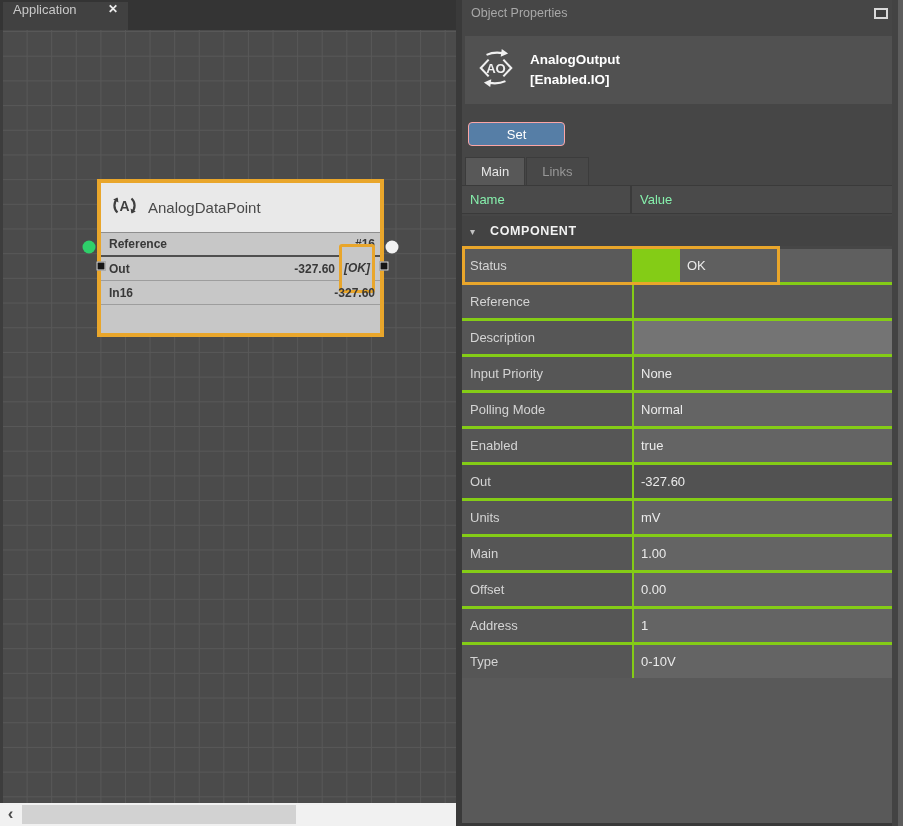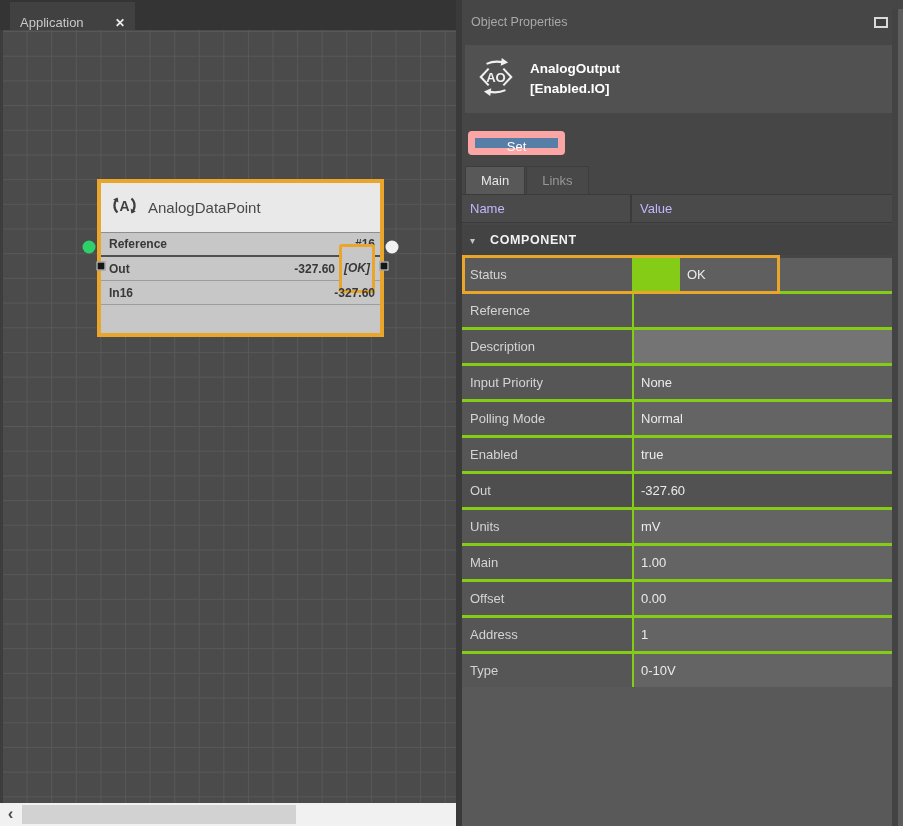--- a/index.html
+++ b/index.html
@@ -3,22 +3,22 @@
 <meta charset="utf-8">
 <style>
   html,body{margin:0;padding:0;background:#2f2f2f;}
   *{box-sizing:border-box;}
   .window{position:relative;width:903px;height:826px;overflow:hidden;background:#464646;
           font-family:"Liberation Sans",sans-serif;-webkit-font-smoothing:antialiased;}
 
   
   .left-pane{position:absolute;left:0;top:0;width:456px;height:826px;background:#343434;}
   .tabbar{position:absolute;left:0;top:0;width:456px;height:30px;background:#343434;}
-  .doc-tab{position:absolute;left:10px;top:2px;width:125px;height:28px;background:#414141;
-           display:flex;align-items:flex-end;padding:0 10px;color:#c9c9c9;font-size:13px;}
+  .doc-tab{position:absolute;left:3px;top:2px;width:125px;height:28px;background:#414141;
+           display:flex;align-items:flex-start;padding:0 10px;color:#c9c9c9;font-size:13px;}
   .doc-tab .close{margin-left:auto;color:#ededed;font-weight:bold;font-size:12px;cursor:pointer;}
   .canvas{position:absolute;left:0;top:30px;width:456px;height:773px;background-color:#4b4b4b;
           background-image:linear-gradient(to right,#585858 1px,transparent 1px),
                            linear-gradient(to bottom,#585858 1px,transparent 1px);
           background-size:24.6px 24.7px;background-position:2px 1px;}
   .canvas-left-edge{position:absolute;left:0;top:0;width:3px;height:773px;background:#3d3d3d;}
 
   
   .block{position:absolute;left:97px;top:149px;width:287px;height:158px;
          border:4px solid var(--accent);background:#c7c7c7;}
@@ -41,46 +41,46 @@
 
   
   .hscroll{position:absolute;left:0;top:803px;width:456px;height:23px;background:#f1f1f1;}
   .hscroll-btn{position:absolute;left:0;top:0;width:21px;height:23px;color:#4a4a4a;
                font-weight:bold;font-size:17px;line-height:21px;text-align:center;cursor:pointer;}
   .hthumb{position:absolute;left:22px;top:2px;width:274px;height:19px;background:#d2d2d2;}
 
   .divider{position:absolute;left:456px;top:0;width:6px;height:826px;background:#3a3a3a;}
 
   
-  .right-pane{position:absolute;left:462px;top:9px;width:441px;height:672px;background:#464646;}
+  .right-pane{position:absolute;left:462px;top:0;width:441px;height:672px;background:#464646;}
   .right-dark-edge{position:absolute;left:430px;top:0;width:6px;height:826px;background:#434343;}
   .right-light-edge{position:absolute;left:436px;top:0;width:5px;height:826px;background:#5d5d5d;}
   .bottom-edge{position:absolute;left:0;top:823px;width:430px;height:3px;background:#393939;}
 
   .panel-title{position:absolute;left:9px;top:6px;font-size:12.5px;color:#a8a8a8;}
   .win-icon{position:absolute;left:412px;top:8px;width:14px;height:11px;
             border:2px solid #d9d9d9;background:#3f3f3f;cursor:pointer;}
 
   .obj-card{position:absolute;left:3px;top:36px;width:427px;height:68px;background:#515151;
             display:flex;align-items:center;gap:13px;padding-left:10px;}
   .obj-text{color:#ffffff;font-weight:bold;font-size:13.5px;line-height:1.5;}
 
   .set-btn{position:absolute;left:6px;top:122px;width:97px;height:24px;
-           background:var(--set-button-blue);border:7px solid #fca5a5;border-radius:4px;
+           background:var(--set-button-blue);border:1px solid #fca5a5;border-radius:4px;
            color:#fff;font-size:13px;font-family:"Liberation Sans",sans-serif;cursor:pointer;}
 
   .ptabs{position:absolute;left:3px;top:157px;height:28px;display:flex;gap:1px;}
   .ptab{height:28px;padding:0 15px;font-size:13px;display:flex;align-items:center;
         border:1px solid #3c3c3c;border-bottom:none;cursor:pointer;}
   .ptab.active{background:#585858;color:#e6e6e6;}
   .ptab.inactive{background:#484848;color:#979797;}
 
   .thead{position:absolute;left:0;top:185px;width:430px;height:29px;display:flex;background:#4a4a4a;
          border-top:1px solid #3a3a3a;border-bottom:1px solid #3a3a3a;}
-  .th{display:flex;align-items:center;padding-left:8px;color:#c4b5fd;font-size:13px;}
+  .th{display:flex;align-items:center;padding-left:8px;color:#86efac;font-size:13px;}
   .th.name{width:170px;border-right:2px solid #3a3a3a;}
   .th.value{flex:1;}
 
   .section-row{position:absolute;left:0;top:216px;width:430px;height:30px;background:#434343;
                display:flex;align-items:center;gap:8px;padding-left:8px;cursor:pointer;}
   .section-row .tri{color:#c2c2c2;font-size:10px;}
   .section-row .sec-label{color:#f2f2f2;font-weight:bold;font-size:12.5px;letter-spacing:.6px;margin-left:7px;}
 
   .prows{position:absolute;left:0;top:249px;width:430px;background:#84cc16;text-align:right;}
   .prow{display:flex;height:33px;margin-bottom:3px;position:relative;}

